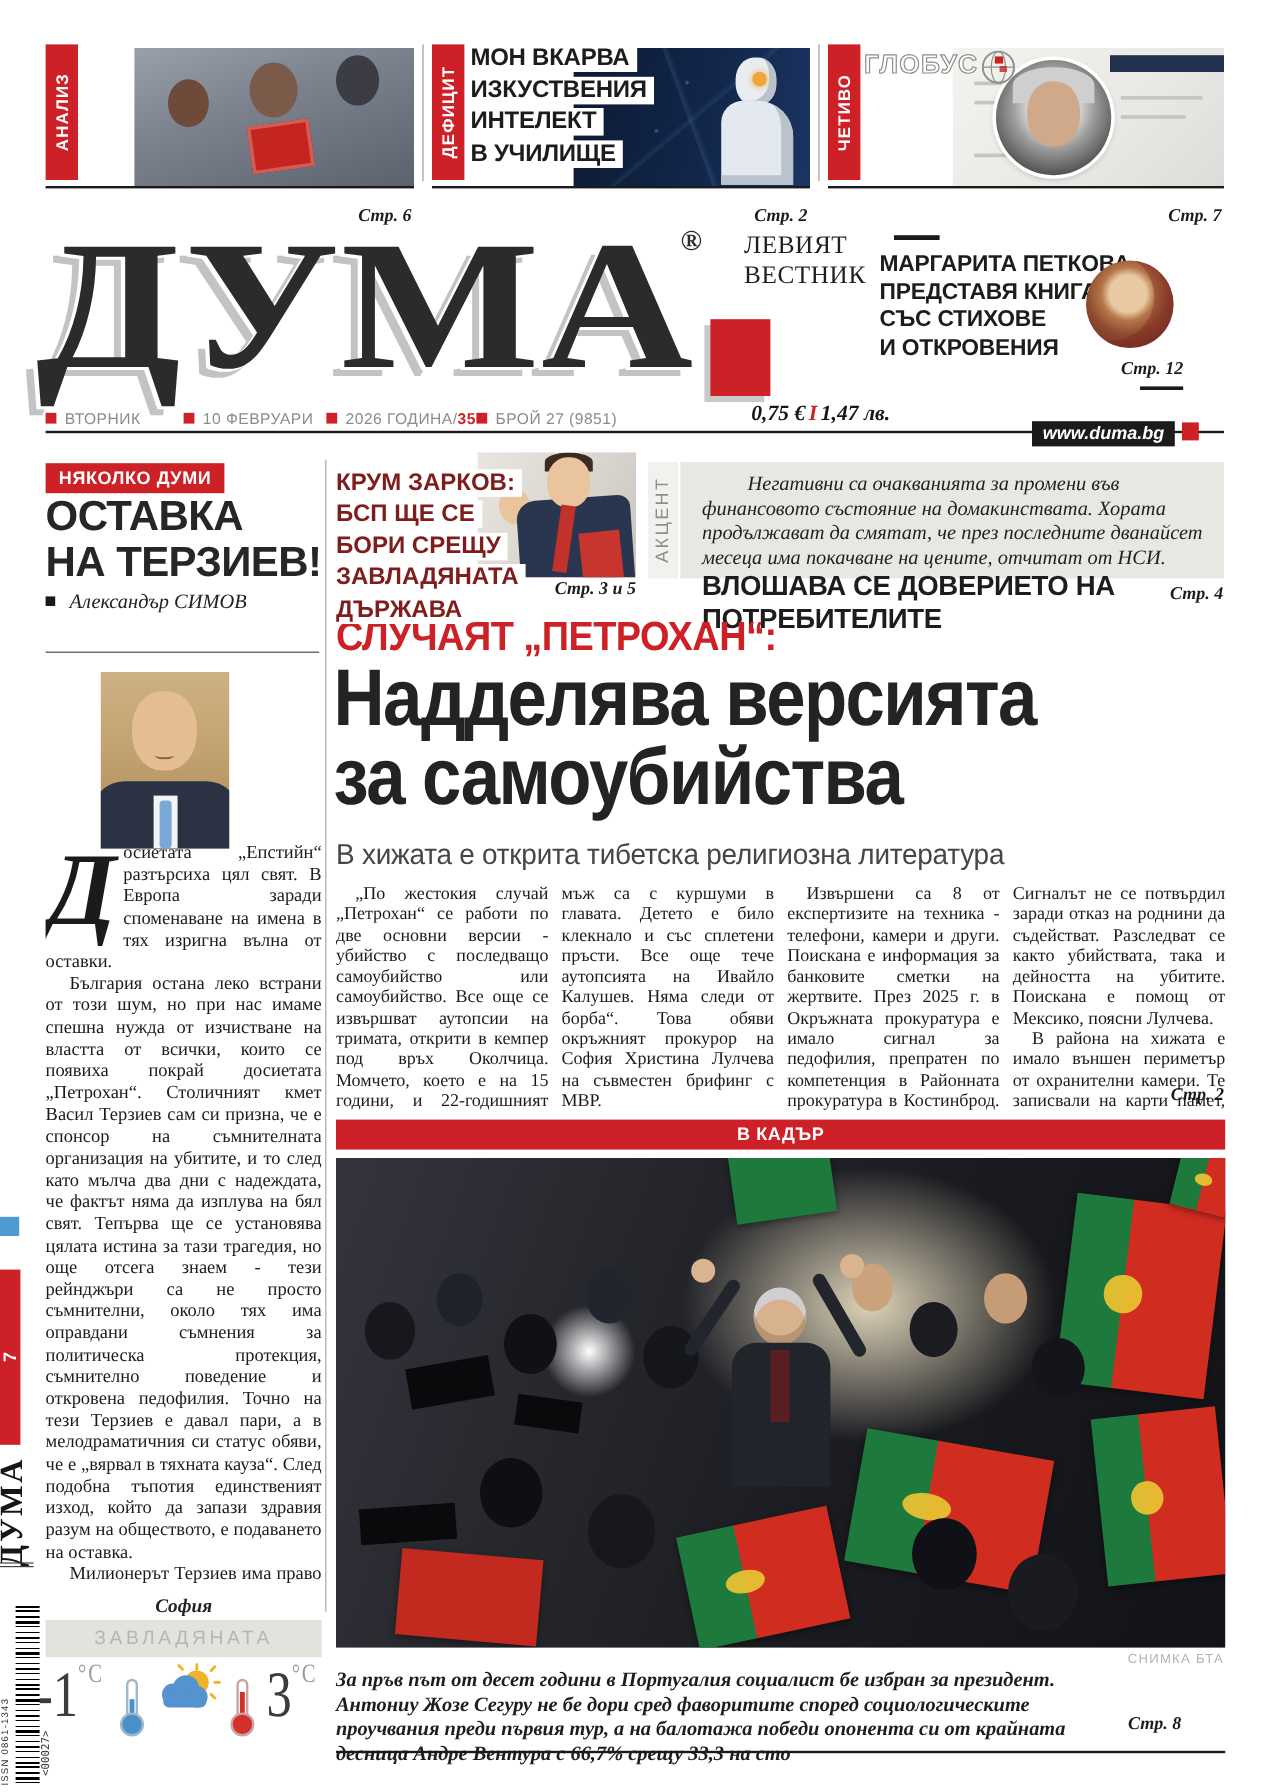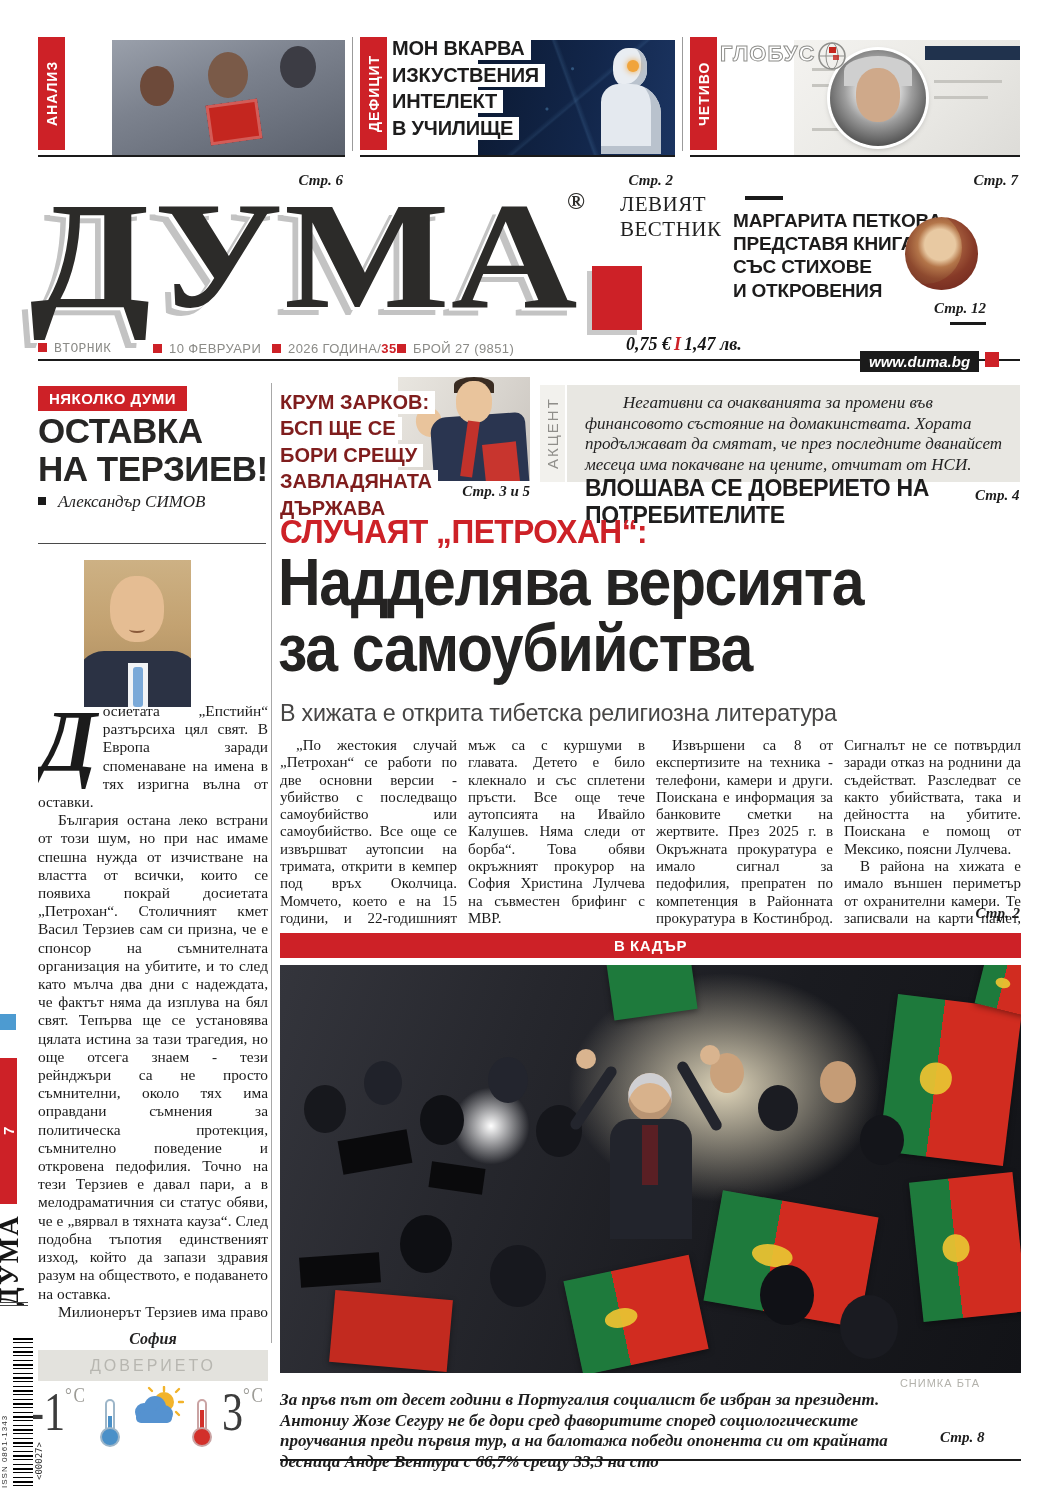--- a/index.html
+++ b/index.html
@@ -151,21 +151,21 @@
     background:linear-gradient(110deg,#34353c 0%,#26272d 30%,#1a1b20 60%,#121317 100%);}
   #bigphoto .glow{position:absolute;left:30%;top:-10%;width:60%;height:80%;
     background:radial-gradient(closest-side,rgba(255,243,210,.85),rgba(255,243,210,0) 70%);}
   #bigphoto .flash{position:absolute;left:21%;top:26%;width:110px;height:110px;
     background:radial-gradient(closest-side,#fff,rgba(255,255,255,0) 70%);}
   .flag{position:absolute;overflow:hidden;background:linear-gradient(90deg,#1e7a3c 0 38%,#d12c20 38% 100%);box-shadow:0 2px 6px rgba(0,0,0,.4);}
   .flag .emb{position:absolute;left:38%;top:50%;width:26%;height:20%;transform:translate(-50%,-50%);background:#e8c132;border-radius:50%;opacity:.95;}
   .head{position:absolute;border-radius:50%;}
   .arm{position:absolute;border-radius:8px;background:#d9b48f;}
   .cam{position:absolute;background:#0a0a0c;}
-  #credit{left:860px;top:1377px;width:160px;text-align:center;font:11px "Liberation Sans", sans-serif;color:#b3b2ac;letter-spacing:1px;}
+  #credit{left:860px;top:1377px;width:160px;text-align:right;font:11px "Liberation Sans", sans-serif;color:#b3b2ac;letter-spacing:1px;}
   #caption{left:280px;top:1390px;width:620px;font:bold italic 17px/20.5px "Liberation Serif", serif;color:#1d1d1d;}
   #cap-page{left:940px;top:1429px;width:80px;text-align:left;}
   #foot-rule{left:280px;top:1459px;width:741px;height:2px;background:#1a1a1a;}
 
   
   .ph-readers{background:linear-gradient(160deg,#9aa0ab 0%,#7c828e 40%,#5b616d 100%);}
   .ph-readers .h{position:absolute;border-radius:50%;}
   .ph-readers .brochure{position:absolute;left:96px;top:62px;width:52px;height:40px;background:#c4261f;transform:rotate(-8deg);box-shadow:inset 0 0 0 3px rgba(255,255,255,.25);}
   .ph-ai{background:linear-gradient(100deg,#0c1a33 0%,#12264a 55%,#1b3461 100%);}
   .ph-ai .grid{position:absolute;inset:0;opacity:.5;
@@ -266,21 +266,21 @@
 
 <div class="abs" id="promo-dash1"></div>
 <div class="abs pre" id="promo-title">МАРГАРИТА ПЕТКОВА
 ПРЕДСТАВЯ КНИГА
 СЪС СТИХОВЕ
 И ОТКРОВЕНИЯ</div>
 <div class="abs" id="promo-photo"></div>
 <div class="abs pageref" id="promo-page">Стр. 12</div>
 <div class="abs" id="promo-dash2"></div>
 
-<div class="dateline-item" style="left:38px;font-family:Liberation Mono, monospace;"><span class="dl-mark"></span><span>ВТОРНИК</span></div>
+<div class="dateline-item" style="left:38px;"><span class="dl-mark"></span><span>ВТОРНИК</span></div>
 <div class="dateline-item" style="left:153px;"><span class="dl-mark"></span><span>10 ФЕВРУАРИ</span></div>
 <div class="dateline-item" style="left:272px;"><span class="dl-mark"></span><span>2026 ГОДИНА/</span><span class="dl-red">35</span></div>
 <div class="dateline-item" style="left:397px;"><span class="dl-mark"></span><span>БРОЙ 27 (9851)</span></div>
 
 <div class="abs" id="price">
   <span>0,75 €</span><span class="sep">I</span><span>1,47 лв.</span>
 </div>
 <div class="abs" id="head-rule"></div>
 <div class="abs" id="website">www.duma.bg</div>
 <div class="abs" id="website-mark"></div>
@@ -299,21 +299,21 @@
     <div class="smile"></div>
 </div>
 <div class="abs" id="op-body">
   <p><span class="dropcap">Д</span><span>осиетата „Епстийн“ разтърсиха цял свят. В Европа заради споменаване на имена в тях изригна вълна от оставки.</span></p>
   <p>България остана леко встрани от този шум, но при нас имаме спешна нужда от изчистване на властта от всички, които се появиха покрай досиетата „Петрохан“. Столичният кмет Васил Терзиев сам си призна, че е спонсор на съмнителната организация на убитите, и то след като мълча два дни с надеждата, че фактът няма да изплува на бял свят. Тепърва ще се установява цялата истина за тази трагедия, но още отсега знаем - тези рейнджъри са не просто съмнителни, около тях има оправдани съмнения за политическа протекция, съмнително поведение и откровена педофилия. Точно на тези Терзиев е давал пари, а в мелодраматичния си статус обяви, че е „вярвал в тяхната кауза“. След подобна тъпотия единственият изход, който да запази здравия разум на обществото, е подаването на оставка.</p>
   <p>Милионерът Терзиев има право да е скъсал с реалността. Но кметът на София няма такъв лукс и затова той спешно трябва да освободи поста. Виждаме, че другите спонсори - шефът на „ВИП-секюрити“, настоящ любимец на либералната преса, и Саша Безуханова мълчат. Това е въпрос на съвест. Кметът на София обаче вече няма никакво право да заема този пост. Досиетата „Петрохан“ разкриват мрака на българската политика.</p>
 
 </div>
 
 <div class="abs" id="wx-city">София</div>
-<div class="abs" id="wx-box">ДОВЕРИЕТО</div>
+<div class="abs" id="wx-box">ЗАВЛАДЯНАТА</div>
 <div class="wx-temp" style="left:30px;"><span>-1</span><span class="wx-unit">°C</span></div>
 <svg class="wthermo" style="left:98px;top:1396px;" width="24" height="52" viewBox="0 0 24 52">
   <rect x="8" y="4" width="8" height="32" rx="4" fill="#fff" stroke="#9db6c9" stroke-width="2"></rect>
   <rect x="10" y="20" width="4" height="16" fill="#4a90c8"></rect>
   <circle cx="12" cy="41" r="9" fill="#4a90c8" stroke="#9db6c9" stroke-width="2"></circle>
 </svg>
 <svg class="wthermo" style="left:128px;top:1386px;" width="56" height="46" viewBox="0 0 56 46">
   <circle cx="36" cy="16" r="10" fill="#f2b32a"></circle>
   <g stroke="#f2b32a" stroke-width="2.4" stroke-linecap="round">
     <line x1="36" y1="1" x2="36" y2="5"></line>

